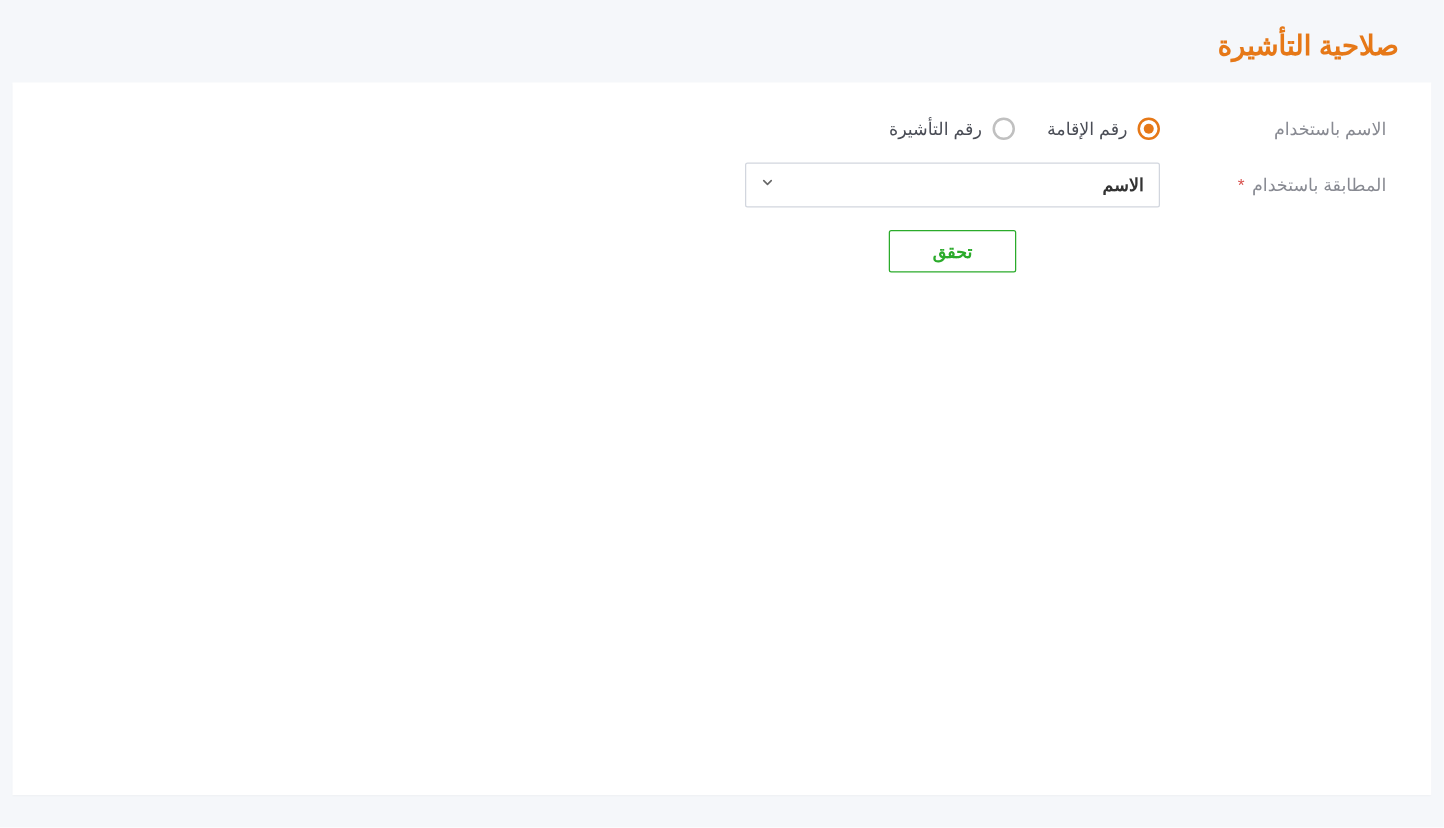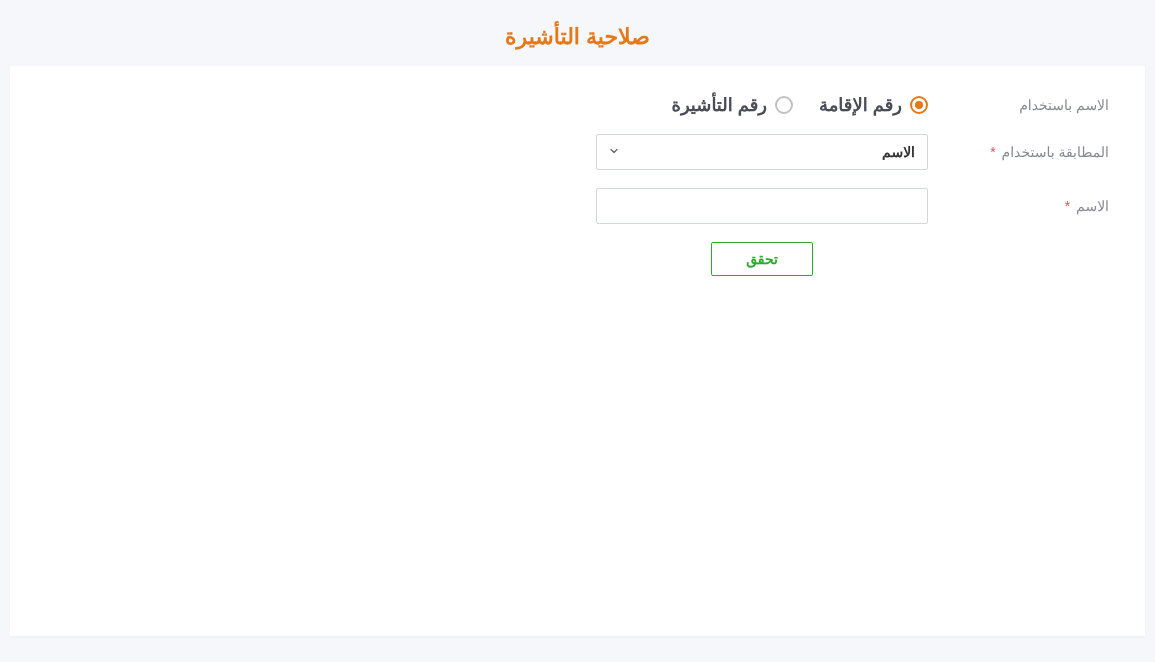--- a/index.html
+++ b/index.html
@@ -15,21 +15,20 @@
       width: 1155px;
       height: 662px;
     }
     .page-header {
       padding: 24px 36px 16px;
     }
     .page-title {
       color: #e67817;
       font-size: 22px;
       font-weight: 600;
-      text-align: center;
     }
     .card {
       background: #ffffff;
       margin: 0 10px 10px 10px;
       padding: 28px 36px;
       min-height: 570px;
       box-shadow: 0 1px 2px rgba(0,0,0,0.04);
     }
     .form-row {
       display: flex;
@@ -77,22 +76,22 @@
       height: 8px;
       background: #e67817;
       border-radius: 50%;
       display: none;
     }
     .radio-circle.selected .radio-dot {
       display: block;
     }
     .radio-label {
       color: #4a4d56;
-      font-size: 18px;
-      font-weight: 700;
+      font-size: 14px;
+      font-weight: 400;
     }
     .form-input {
       width: 332px;
       height: 36px;
       border: 1px solid #d2d6de;
       border-radius: 2px;
       padding: 0 10px;
       font-size: 14px;
       font-family: inherit;
       direction: rtl;
@@ -184,25 +183,18 @@
         <option>الاسم</option>
       </select>
       <span class="select-chevron">
         <svg width="12" height="12" viewBox="0 0 24 24" fill="none" stroke="currentColor" stroke-width="2.5" stroke-linecap="round" stroke-linejoin="round">
             <polyline points="6 9 12 15 18 9"></polyline>
           </svg>
       </span>
     </div>
   </div>
 
-  <div class="form-row">
-    <div class="form-label">
-      <span>الاسم</span>
-      <span class="required">*</span>
-    </div>
-    <input type="text" class="form-input" style="">
-  </div>
 
   <div class="button-row">
     <button class="verify-button">تحقق</button>
   </div>
 
 </div>
 
 </body></html>

